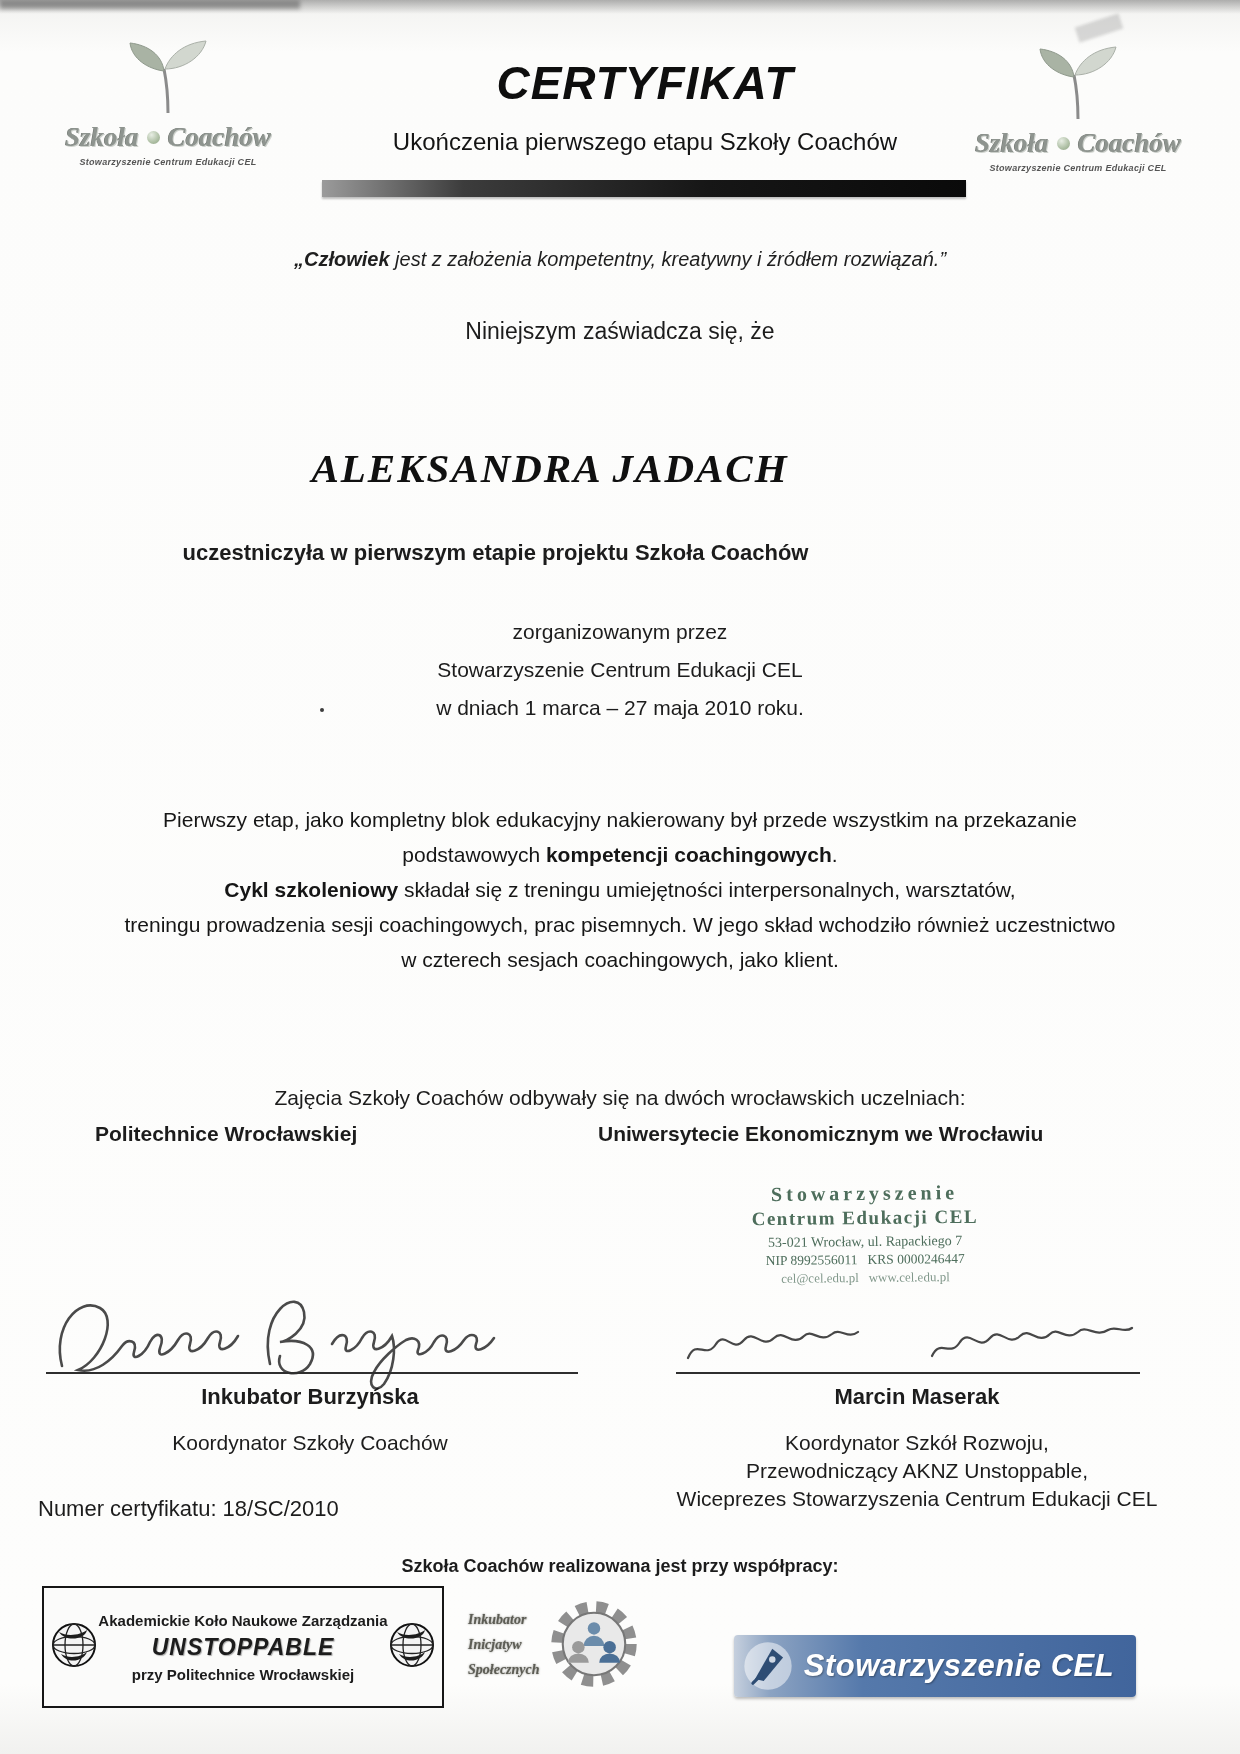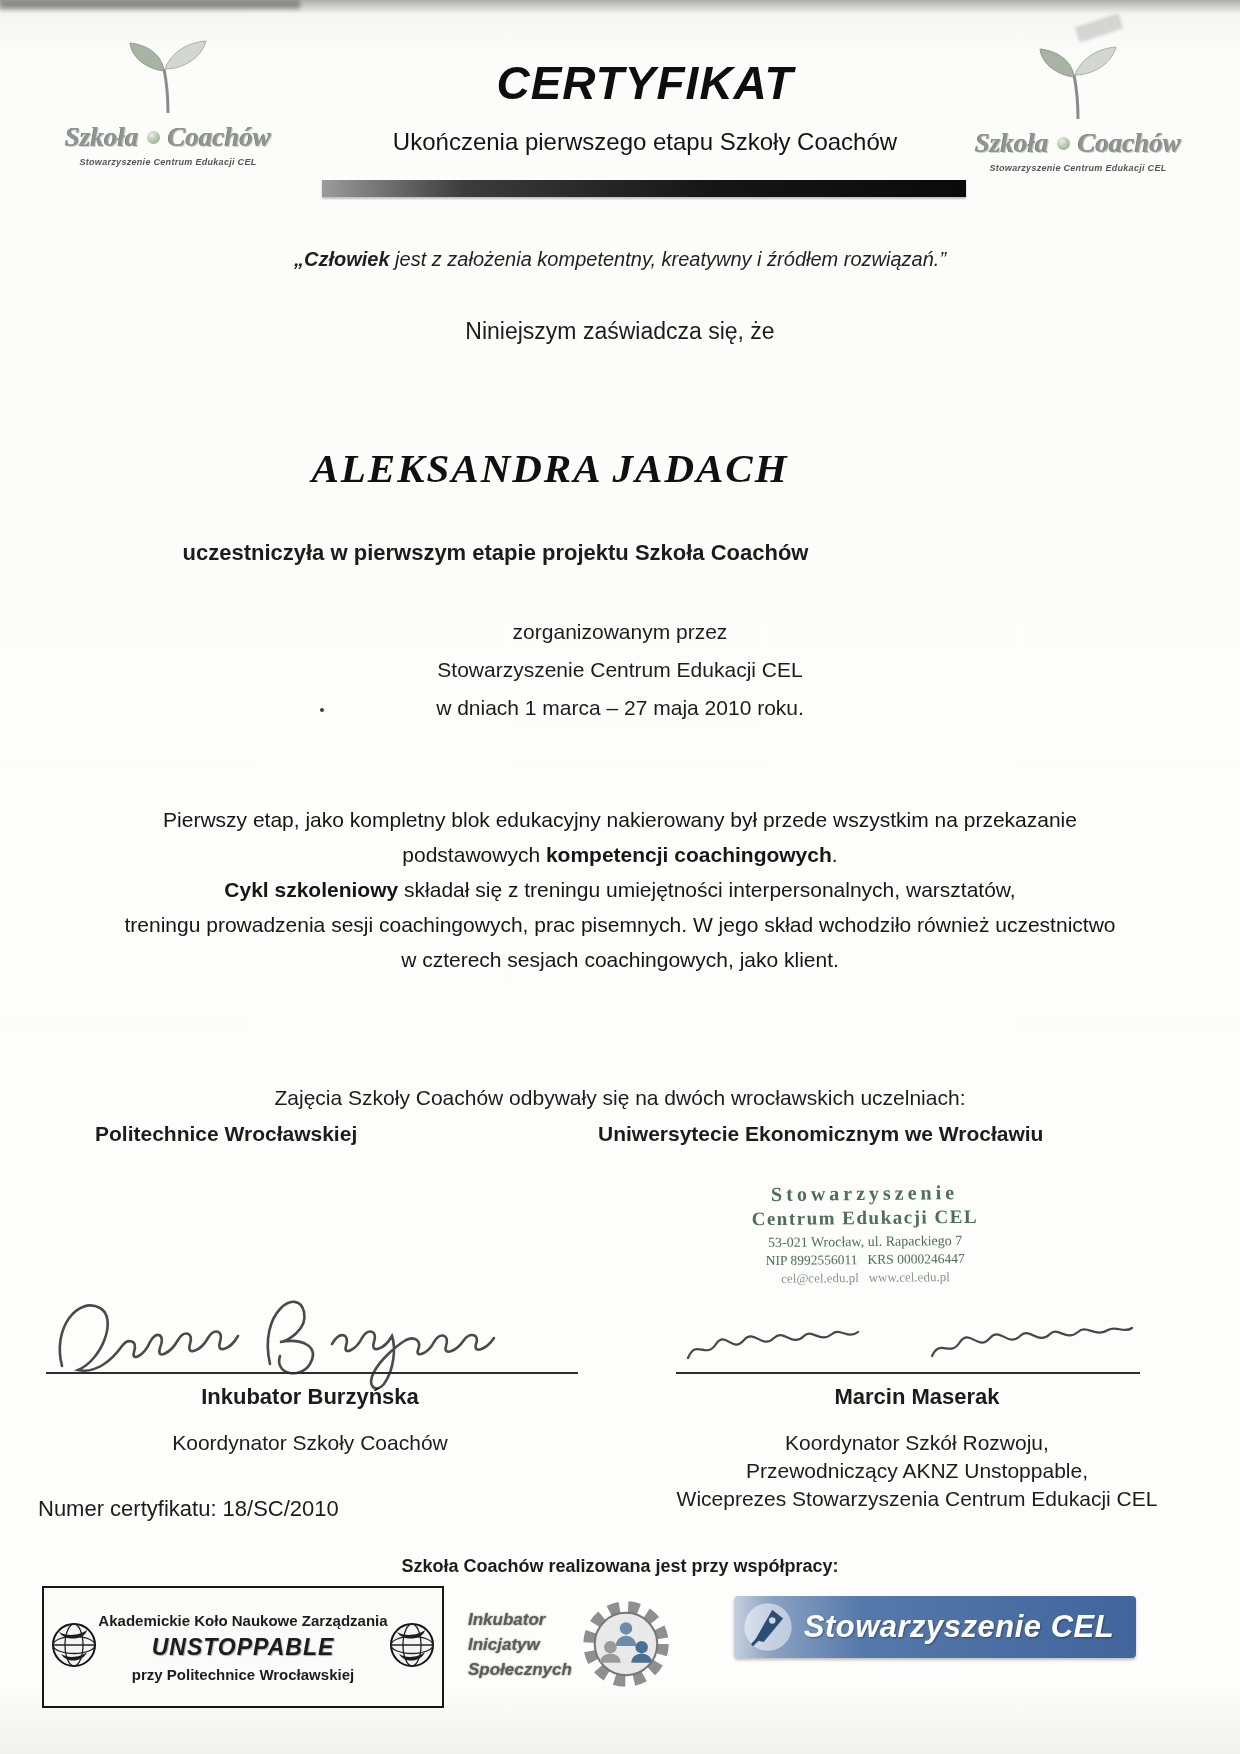--- a/index.html
+++ b/index.html
@@ -87,24 +87,24 @@
     align-items:center; justify-content:center; text-align:center; }
   .foot-box .fb1 { font-size:15px; font-weight:bold; }
   .foot-box .fb2 { font-size:23px; font-weight:bold; font-style:italic; letter-spacing:1px;
     margin:5px 0; color:#1c1c1c; text-shadow:1px 1px 1px rgba(120,120,120,.6); }
   .foot-box .fb3 { font-size:15px; font-weight:bold; }
   .globe { position:absolute; top:32px; }
   .globe-l { left:5px; } .globe-r { right:5px; }
 
   .foot-mid { position:absolute; left:468px; top:1590px; width:255px; height:108px;
     display:flex; align-items:center; gap:4px; }
-  .ink-text { font-size:17px; line-height:25px; font-weight:bold; font-style:italic;
-    color:#5d5d55; text-shadow:0 0 2px rgba(90,90,80,.8); }
-
-  .banner { position:absolute; left:734px; top:1596px; width:402px; height:62px;
+  .ink-text { font-size:14px; line-height:25px; font-weight:bold; font-style:italic;
+    color:#5d5d55; text-shadow:0 0 2px rgba(90,90,80,.8);font-family:Liberation Serif, serif; }
+
+  .banner { position:absolute; left:734px; top:1635px; width:402px; height:62px;
     border-radius:4px; display:flex; align-items:center;
     background:linear-gradient(90deg,#c6d0de 0%,#8ca3c2 9%,#5579ab 32%,#41659c 100%);
     box-shadow:0 2px 3px rgba(0,0,0,.25); }
   .banner-text { flex:1; text-align:center; color:#ffffff; font-weight:bold; font-style:italic;
     font-size:31px; letter-spacing:.5px; text-shadow:1px 1px 2px rgba(0,0,0,.35); padding-right:14px; }
 </style>
 </head>
 <body>
 
 <div class="page">

